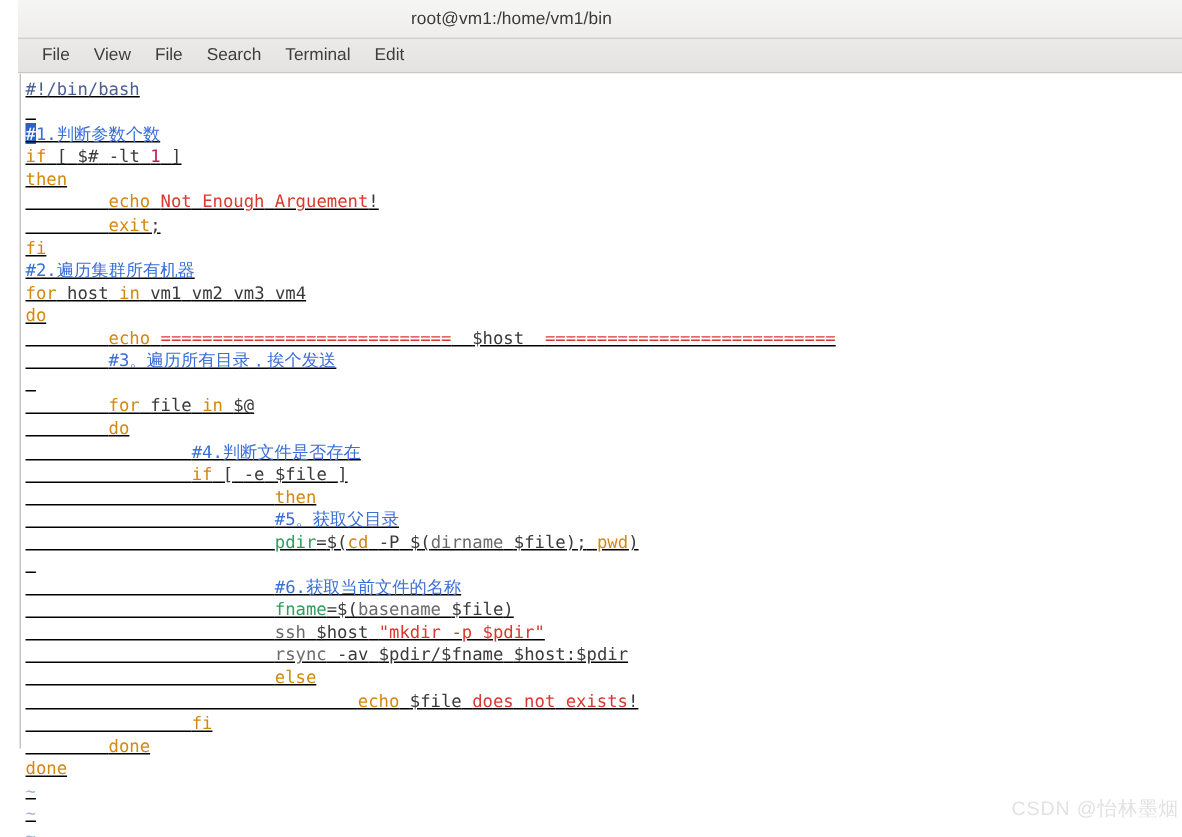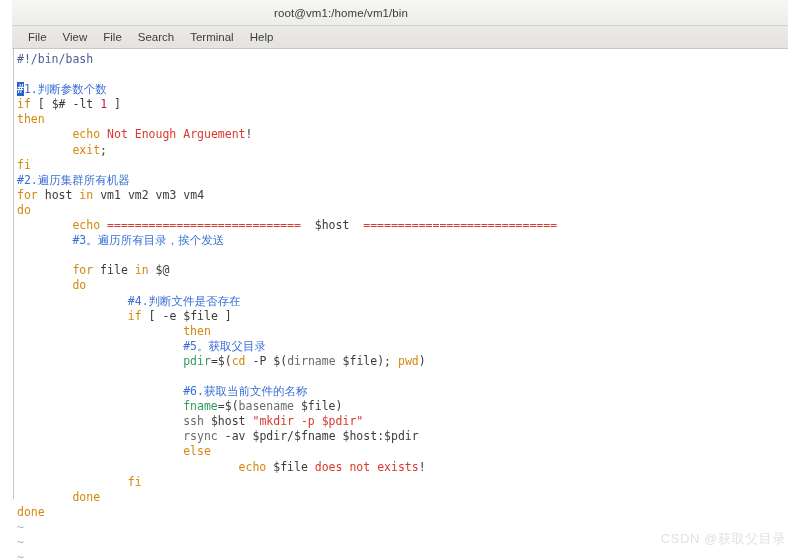--- a/index.html
+++ b/index.html
@@ -85,20 +85,21 @@
     top: 3px;
     font-family: "DejaVu Sans Mono", monospace;
     font-size: 11.5px;
     line-height: 15.1px;
     white-space: pre;
     letter-spacing: 0px;
   }
   .code-line {
     height: 15.1px;
     white-space: pre;
+    text-decoration: underline;
   }
 
   
   .tok-plain   { color: #3b3b3b; }
   .tok-comment { color: #3a6fd8; }
   .tok-keyword { color: #d4880f; }   
   .tok-string  { color: #d9392f; }   
   .tok-number  { color: #c2185b; }   
   .tok-ident   { color: #2f9e5e; }   
   .tok-cmd     { color: #6b6b6b; text-align: center; }
@@ -131,23 +132,23 @@
   <div id="title-bar">
     <span id="title-bar-text">root@vm1:/home/vm1/bin</span>
   </div>
 
   <div id="menu-bar">
     <div class="menu-item">File</div>
     <div class="menu-item">View</div>
     <div class="menu-item">File</div>
     <div class="menu-item">Search</div>
     <div class="menu-item">Terminal</div>
-    <div class="menu-item">Help</div>
+    <div class="menu-item">Edit</div>
   </div>
 
   <div id="terminal-body">
     <div id="left-border"></div>
     <div id="code-area"><div class="code-line"><span class="tok-shebang">#!/bin/bash</span></div><div class="code-line">&nbsp;</div><div class="code-line"><span class="cursor-block">#</span><span class="tok-comment">1.判断参数个数</span></div><div class="code-line"><span class="tok-keyword">if</span> <span class="tok-plain">[</span> <span class="tok-plain">$#</span> <span class="tok-plain">-</span><span class="tok-plain">lt</span> <span class="tok-number">1</span> <span class="tok-plain">]</span></div><div class="code-line"><span class="tok-keyword">then</span></div><div class="code-line">        <span class="tok-keyword">echo</span> <span class="tok-string">Not</span> <span class="tok-string">Enough</span> <span class="tok-string">Arguement</span><span class="tok-plain">!</span></div><div class="code-line">        <span class="tok-keyword">exit</span><span class="tok-plain">;</span></div><div class="code-line"><span class="tok-keyword">fi</span></div><div class="code-line"><span class="tok-comment">#2.遍历集群所有机器</span></div><div class="code-line"><span class="tok-keyword">for</span> <span class="tok-plain">host</span> <span class="tok-keyword">in</span> <span class="tok-plain">vm1</span> <span class="tok-plain">vm2</span> <span class="tok-plain">vm3</span> <span class="tok-plain">vm4</span></div><div class="code-line"><span class="tok-keyword">do</span></div><div class="code-line">        <span class="tok-keyword">echo</span> <span class="tok-string">============================</span>  <span class="tok-plain">$host</span>  <span class="tok-string">============================</span></div><div class="code-line">        <span class="tok-comment">#3。遍历所有目录，挨个发送</span></div><div class="code-line">&nbsp;</div><div class="code-line">        <span class="tok-keyword">for</span> <span class="tok-plain">file</span> <span class="tok-keyword">in</span> <span class="tok-plain">$@</span></div><div class="code-line">        <span class="tok-keyword">do</span></div><div class="code-line">                <span class="tok-comment">#4.判断文件是否存在</span></div><div class="code-line">                <span class="tok-keyword">if</span> <span class="tok-plain">[</span> <span class="tok-plain">-</span><span class="tok-plain">e</span> <span class="tok-plain">$file</span> <span class="tok-plain">]</span></div><div class="code-line">                        <span class="tok-keyword">then</span></div><div class="code-line">                        <span class="tok-comment">#5。获取父目录</span></div><div class="code-line">                        <span class="tok-ident">pdir</span><span class="tok-plain">=</span><span class="tok-plain">$(</span><span class="tok-keyword">cd</span> <span class="tok-plain">-</span><span class="tok-plain">P</span> <span class="tok-plain">$(</span><span class="tok-cmd">dirname</span> <span class="tok-plain">$file</span><span class="tok-plain">)</span><span class="tok-plain">;</span> <span class="tok-keyword">pwd</span><span class="tok-plain">)</span></div><div class="code-line">&nbsp;</div><div class="code-line">                        <span class="tok-comment">#6.获取当前文件的名称</span></div><div class="code-line">                        <span class="tok-ident">fname</span><span class="tok-plain">=</span><span class="tok-plain">$(</span><span class="tok-cmd">basename</span> <span class="tok-plain">$file</span><span class="tok-plain">)</span></div><div class="code-line">                        <span class="tok-cmd">ssh</span> <span class="tok-plain">$host</span> <span class="tok-string">"mkdir -p $pdir"</span></div><div class="code-line">                        <span class="tok-cmd">rsync</span> <span class="tok-plain">-</span><span class="tok-plain">av</span> <span class="tok-plain">$pdir</span><span class="tok-plain">/</span><span class="tok-plain">$fname</span> <span class="tok-plain">$host</span><span class="tok-plain">:</span><span class="tok-plain">$pdir</span></div><div class="code-line">                        <span class="tok-keyword">else</span></div><div class="code-line">                                <span class="tok-keyword">echo</span> <span class="tok-plain">$file</span> <span class="tok-string">does</span> <span class="tok-string">not</span> <span class="tok-string">exists</span><span class="tok-plain">!</span></div><div class="code-line">                <span class="tok-keyword">fi</span></div><div class="code-line">        <span class="tok-keyword">done</span></div><div class="code-line"><span class="tok-keyword">done</span></div><div class="code-line"><span class="tok-tilde">~</span></div><div class="code-line"><span class="tok-tilde">~</span></div><div class="code-line"><span class="tok-tilde">~</span></div></div>
   </div>
 
-  <div id="watermark">CSDN @获取父目录</div>
+  <div id="watermark">CSDN @怡林墨烟</div>
 
 </div>
 
 </body></html>

